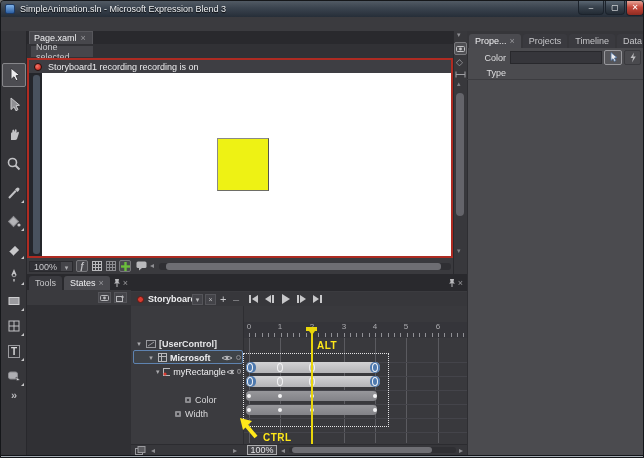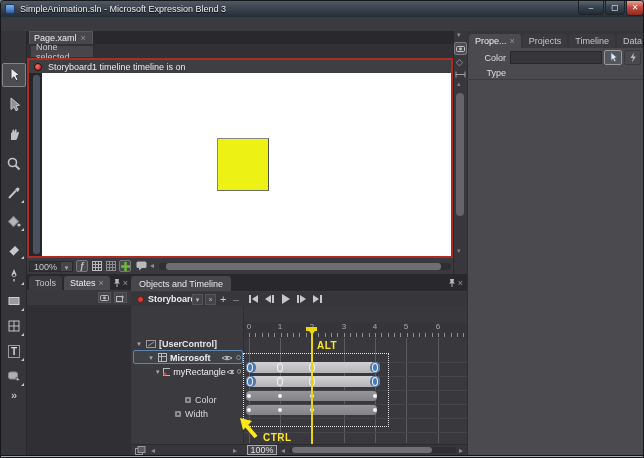--- a/index.html
+++ b/index.html
@@ -206,21 +206,21 @@
   <div class="ab doctab">
     <span>Page.xaml</span>
     <span style="color:#97979B;">×</span>
   </div>
   <div class="ab crumbbar"></div>
   <div class="ab crumbchip">None selected</div>
 
   <div class="ab artboard"></div>
   <div class="ab recordbar">
     <div class="recdot"></div>
-    <span style="color:#ECECEE;">Storyboard1 timeline timeline is on</span>
+    <span style="color:#ECECEE;">Storyboard1 recording recording is on</span>
   </div>
   <div class="ab gutter"></div>
   <div class="ab gutterbar"></div>
   <div class="ab canvas"></div>
   <div class="ab yellowrect"></div>
 
   <div class="ab abtoolbar"></div>
   <div class="ab zoombox">
     <span class="v">100%</span>
     <span class="dd">▾</span>
@@ -290,23 +290,20 @@
             <rect x="0.5" y="2.5" width="6" height="5" fill="none" stroke="#B9B9BC"></rect>
             <line x1="6.5" y1="1.5" x2="6.5" y2="4.5" stroke="#B9B9BC"></line>
             <line x1="5" y1="3" x2="8" y2="3" stroke="#B9B9BC"></line>
           </svg>
       </div>
     </div>
   </div>
 
   <div class="ab otpanel"></div>
   <div class="ab othead">
-    <div class="ottab">
-      <span>Objects and Timeline</span>
-    </div>
     <div style="flex:1"></div>
     <svg width="8" height="10" style="margin:0 2px 3px 0;">
         <path d="M2 1 H6 L5.5 4 L7 5.5 H1 L2.5 4 Z" fill="#B9B9BC"></path>
         <line x1="4" y1="5.5" x2="4" y2="9" stroke="#B9B9BC"></line>
       </svg>
     <span style="color:#97979B;margin:0 4px 3px 0;">×</span>
   </div>
 
   <div class="ab sbrow"></div>
   <div class="ab" style="left:136px;top:295px;width:7px;height:7px;border-radius:50%;background:#D93A2F;border:1px solid #5E1A14;"></div>

